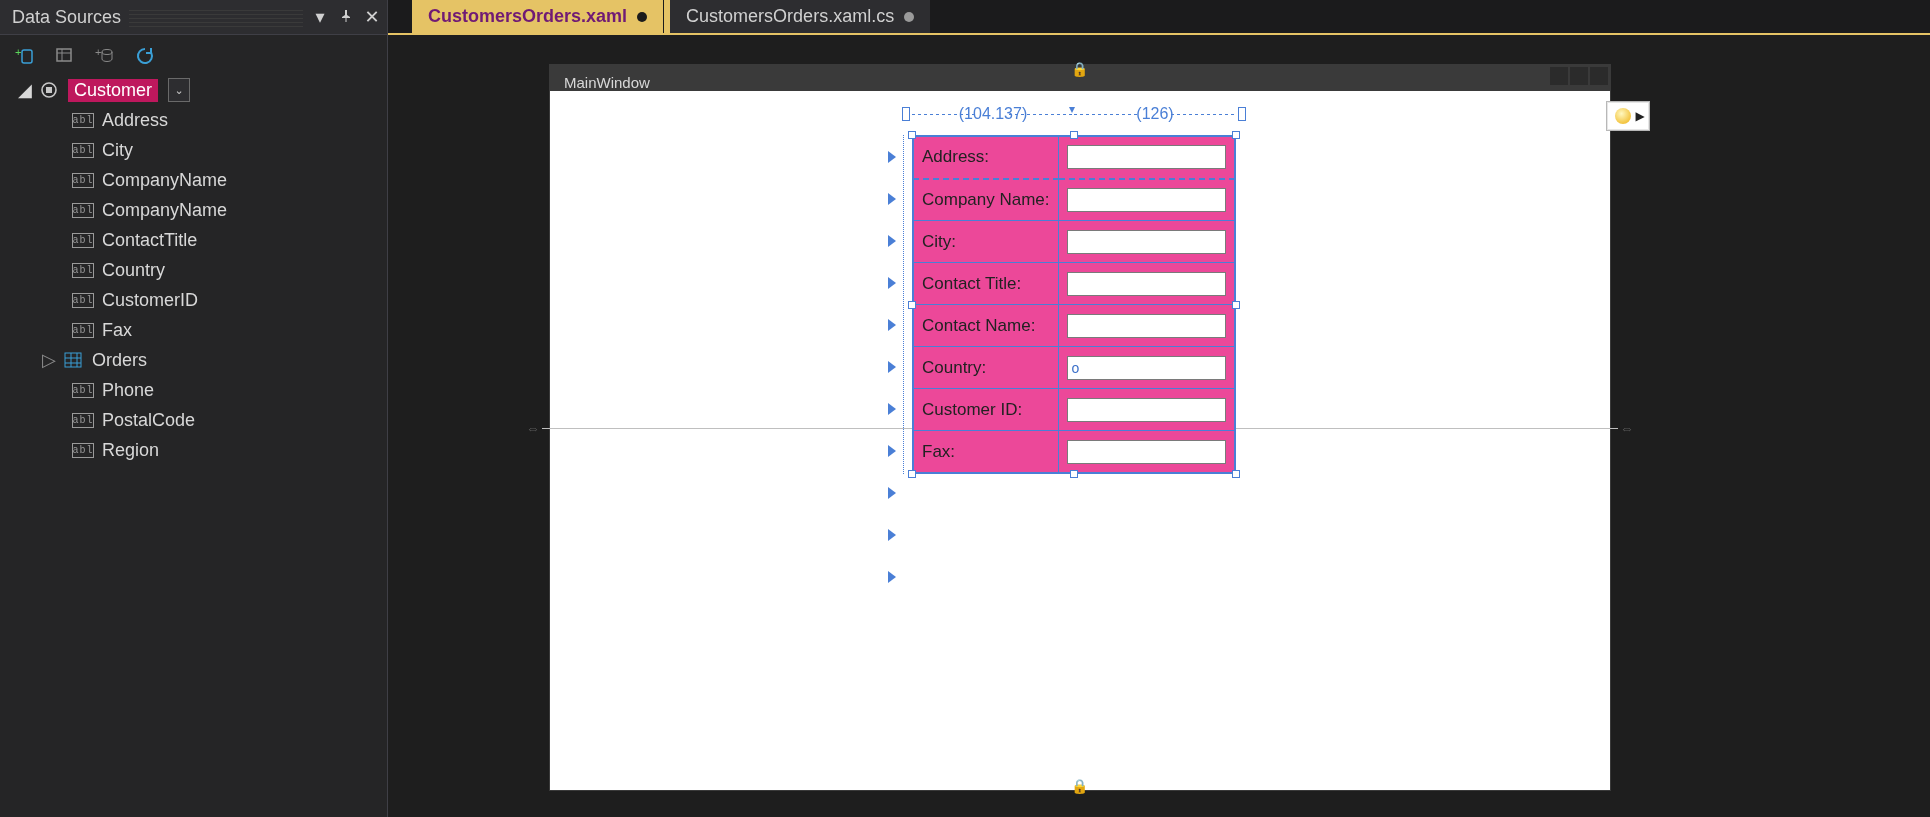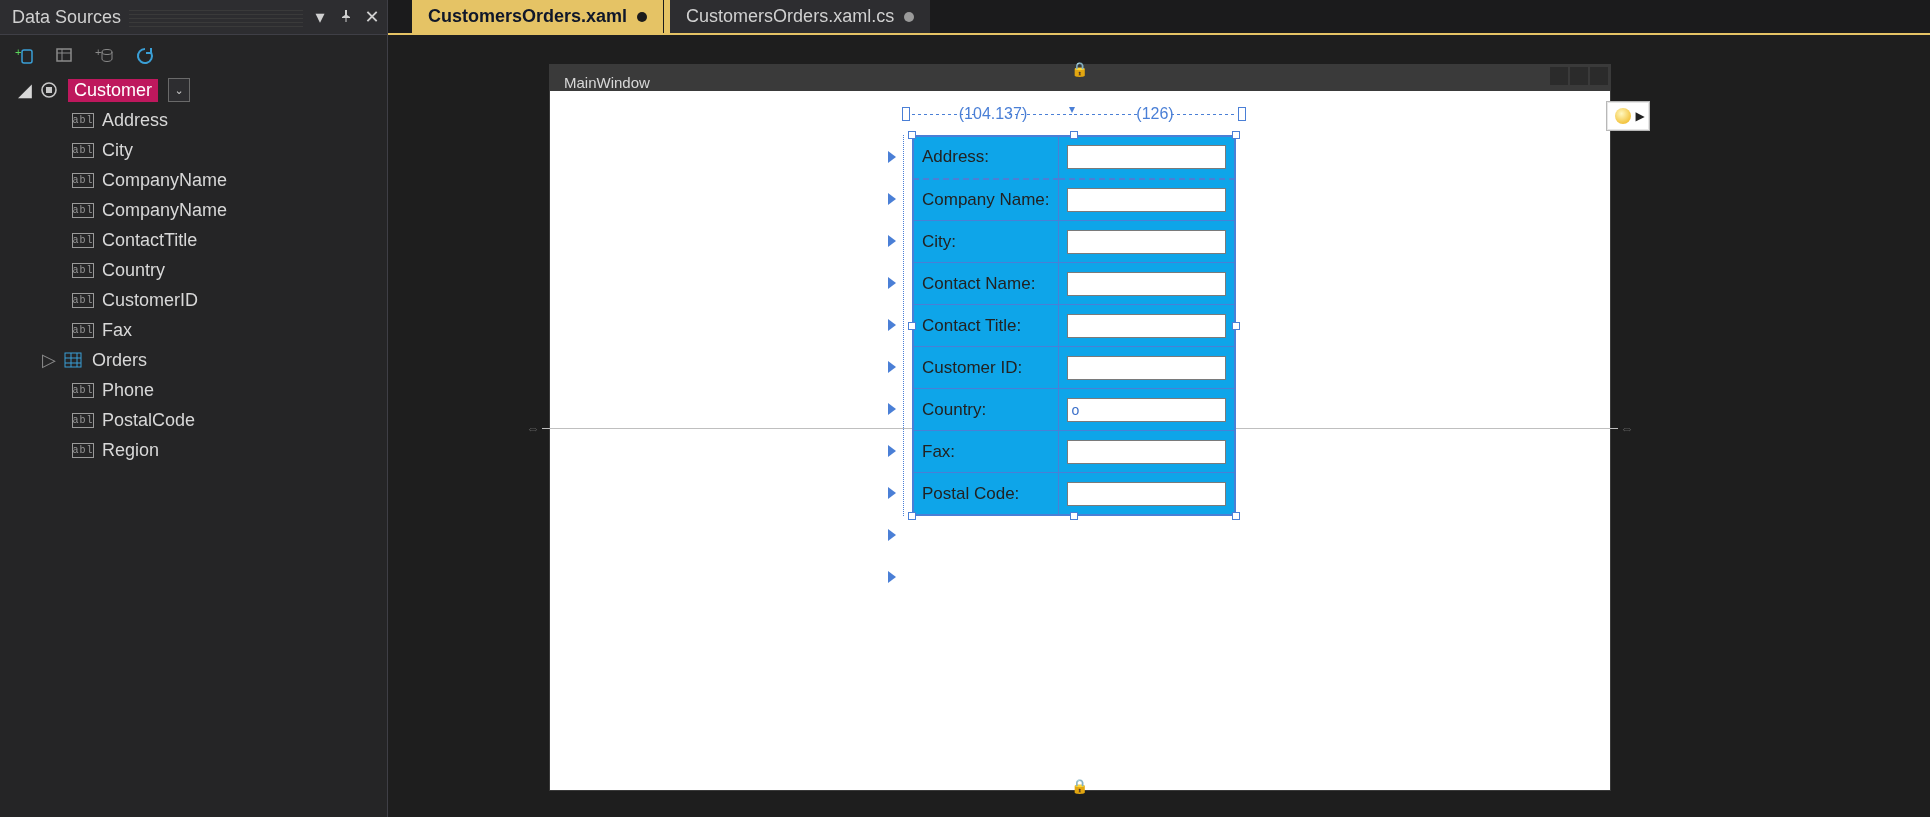--- a/index.html
+++ b/index.html
@@ -62,21 +62,21 @@
   .tabs {
     display:flex; align-items:stretch; height:35px; background:#1b1b1c;
     border-bottom:2px solid #e5c365; padding-left:24px;
   }
   .tab {
     display:flex; align-items:center; gap:10px;
     padding:0 16px; font-size:18px;
     background:#2d2d30; color:#d0d0d0;
     border-right:1px solid #1b1b1c;
   }
-  .tab.active { background:#e5c365; color:#0f172a; font-weight:600; }
+  .tab.active { background:#e5c365; color:#701a75; font-weight:600; }
   .tab .dirty-dot { width:10px; height:10px; border-radius:50%; background:#1b1b1b; }
   .tab:not(.active) .dirty-dot { background:#9a9a9a; }
   .pipe { width:6px; background:#e5c365; }
 
   .canvas-wrap { flex:1; background:#1e1e1e; padding:30px 0 0 162px; position:relative; }
   .designer-window {
     width:1060px; height:725px; background:#fff; position:relative;
     box-shadow:0 0 0 1px #3a3a3a;
   }
   .dw-titlebar {
@@ -141,21 +141,21 @@
   }
   .handle { position:absolute; width:8px; height:8px; background:#fff; border:1px solid #4a7fd6; }
   .h-tl{top:-5px;left:-5px;} .h-tr{top:-5px;right:-5px;}
   .h-bl{bottom:-5px;left:-5px;} .h-br{bottom:-5px;right:-5px;}
   .h-t{top:-5px;left:50%;transform:translateX(-50%);}
   .h-b{bottom:-5px;left:50%;transform:translateX(-50%);}
   .h-l{left:-5px;top:50%;transform:translateY(-50%);}
   .h-r{right:-5px;top:50%;transform:translateY(-50%);}
 
   table.form {
-    width:100%; border-collapse:collapse; background:#0ea5e9;
+    width:100%; border-collapse:collapse; background:#ec4899;
   }
   table.form td {
     border:1px solid #4a7fd6; height:42px; padding:6px 8px;
     font-size:17px; color:#222;
   }
   table.form td.lbl { width:140px; white-space:nowrap; }
   table.form td.val input {
     width:100%; height:24px; border:1px solid #7a7a7a; background:#fff;
     font-size:14px; color:#3a6fc9; padding:0 4px;
   }
@@ -378,41 +378,37 @@
                 </tr>
                 <tr>
                   <td class="lbl">Company Name:</td>
                   <td class="val"><input value="" style=""></td>
                 </tr>
                 <tr>
                   <td class="lbl">City:</td>
                   <td class="val"><input value="" style=""></td>
                 </tr>
                 <tr>
+                  <td class="lbl">Contact Title:</td>
+                  <td class="val"><input value="" style=""></td>
+                </tr>
+                <tr>
                   <td class="lbl">Contact Name:</td>
-                  <td class="val"><input value="" style=""></td>
-                </tr>
-                <tr>
-                  <td class="lbl">Contact Title:</td>
-                  <td class="val"><input value="" style=""></td>
-                </tr>
-                <tr>
-                  <td class="lbl">Customer ID:</td>
                   <td class="val"><input value="" style=""></td>
                 </tr>
                 <tr>
                   <td class="lbl">Country:</td>
                   <td class="val"><input value="o" style=""></td>
                 </tr>
                 <tr>
+                  <td class="lbl">Customer ID:</td>
+                  <td class="val"><input value="" style=""></td>
+                </tr>
+                <tr>
                   <td class="lbl">Fax:</td>
-                  <td class="val"><input value="" style=""></td>
-                </tr>
-                <tr>
-                  <td class="lbl">Postal Code:</td>
                   <td class="val"><input value="" style=""></td>
                 </tr>
               </tbody>
           </table>
         </div>
       </div>
     </div>
   </div>
 </div>
 

